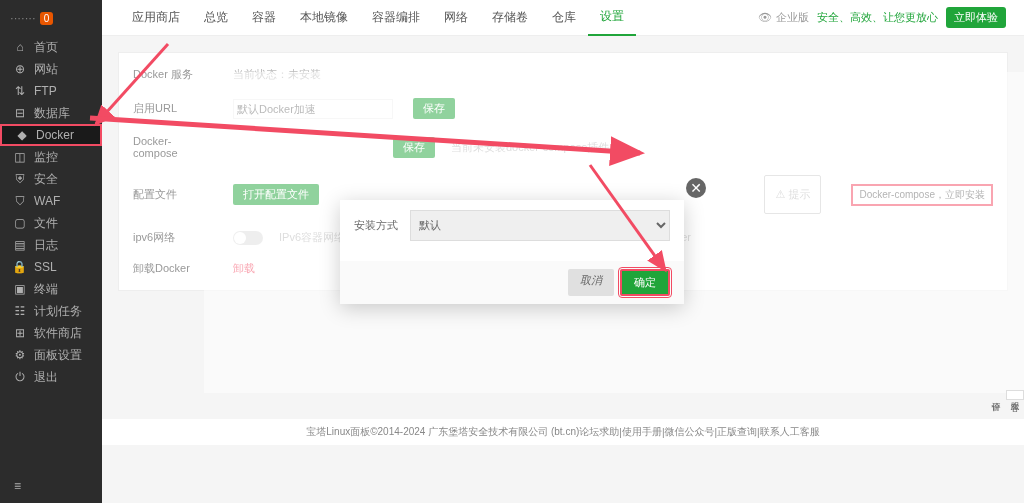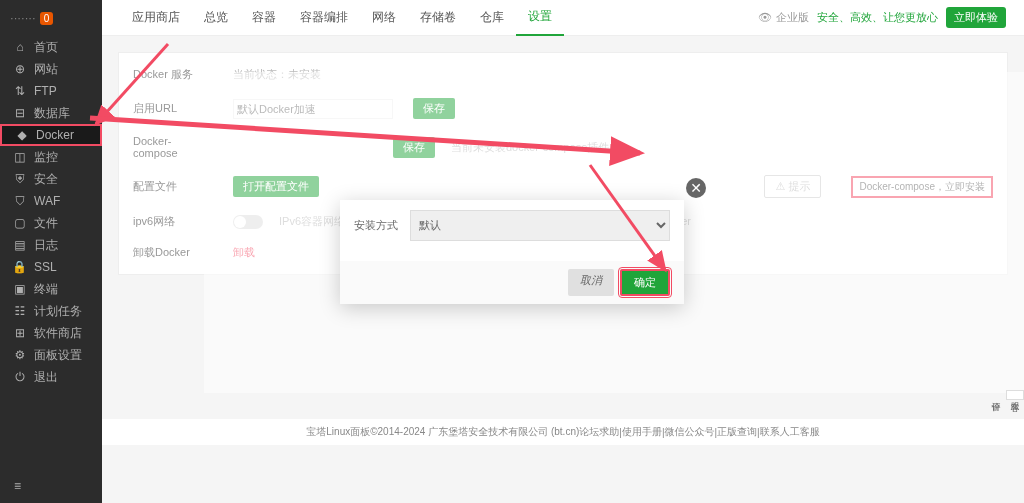--- a/index.html
+++ b/index.html
@@ -21,21 +21,21 @@
 .tabs .right .eye { color: #999; display:flex; align-items:center; gap:4px;}
 .tabs .right .safe { color: #20a53a; font-family: Liberation Serif, serif; }
 .tabs .right .btn-green { background: #20a53a; color: #fff; border-radius: 3px; padding: 3px 8px; cursor: pointer; }
 
 .content { padding: 16px; background: #f5f5f5; height: calc(100% - 36px - 26px); position: relative; }
 .panel { background: #fff; border: 1px solid #eee; padding: 14px; color: #bbb; filter: blur(0px); }
 .panel .row { display: flex; align-items: center; margin-bottom: 16px; font-size: 11px; }
 .panel .row .label { width: 80px; color: #999; margin-right: 20px; text-align: left; }
 .panel .row .val { color: #bbb; }
 .panel .row .btn-sm { background: #20a53a; color: #fff; padding: 3px 10px; border-radius: 2px; font-size: 11px; cursor: pointer; margin-left: 20px; }
-.panel .row .btn-outline { border: 1px solid #ccc; padding: 3px 10px; border-radius: 2px; font-size: 11px; cursor: pointer; }
+.panel .row .btn-outline { border: 1px solid #ccc; padding: 11px 10px; border-radius: 2px; font-size: 11px; cursor: pointer; }
 .panel .toggle { width: 30px; height: 14px; background: #ddd; border-radius: 7px; position: relative; }
 .panel .toggle::after { content:''; width:12px; height:12px; background:#fff; border-radius:50%; position:absolute; left:1px; top:1px; }
 .panel .link-red { color: #f24b63; }
 .install-box { border: 2px solid #f24b63; padding: 2px 6px; font-size: 10px; color: #666; }
 
 .footer { height: 26px; background: #fff; position: absolute; bottom: 0; left: 0; right: 0; display:flex; align-items:center; justify-content:center; font-size: 10px; color: #888; }
 .footer a { color: #888; text-decoration: none; }
 
 .modal-overlay { position: absolute; left: 102px; right: 0; top: 36px; bottom: 26px; background: rgba(255,255,255,0.5); }
 .modal { position: absolute; left: 50%; top: 50%; transform: translate(-50%, -50%); width: 344px; background: #fff; box-shadow: 0 4px 20px rgba(0,0,0,0.2); }
@@ -128,20 +128,21 @@
       <span>退出</span>
     </div>
   <div class="sidebar-bottom">≡</div>
 </div>
 
 <div class="main">
   <div class="tabs">
     <div class="tab">应用商店</div>
     <div class="tab">总览</div>
     <div class="tab">容器</div>
+    <div class="tab">本地镜像</div>
     <div class="tab">容器编排</div>
     <div class="tab">网络</div>
     <div class="tab">存储卷</div>
     <div class="tab">仓库</div>
     <div class="tab active">设置</div>
     <div class="right">
       <span class="eye">
           <span>👁</span>
           <span>企业版</span>
         </span>

